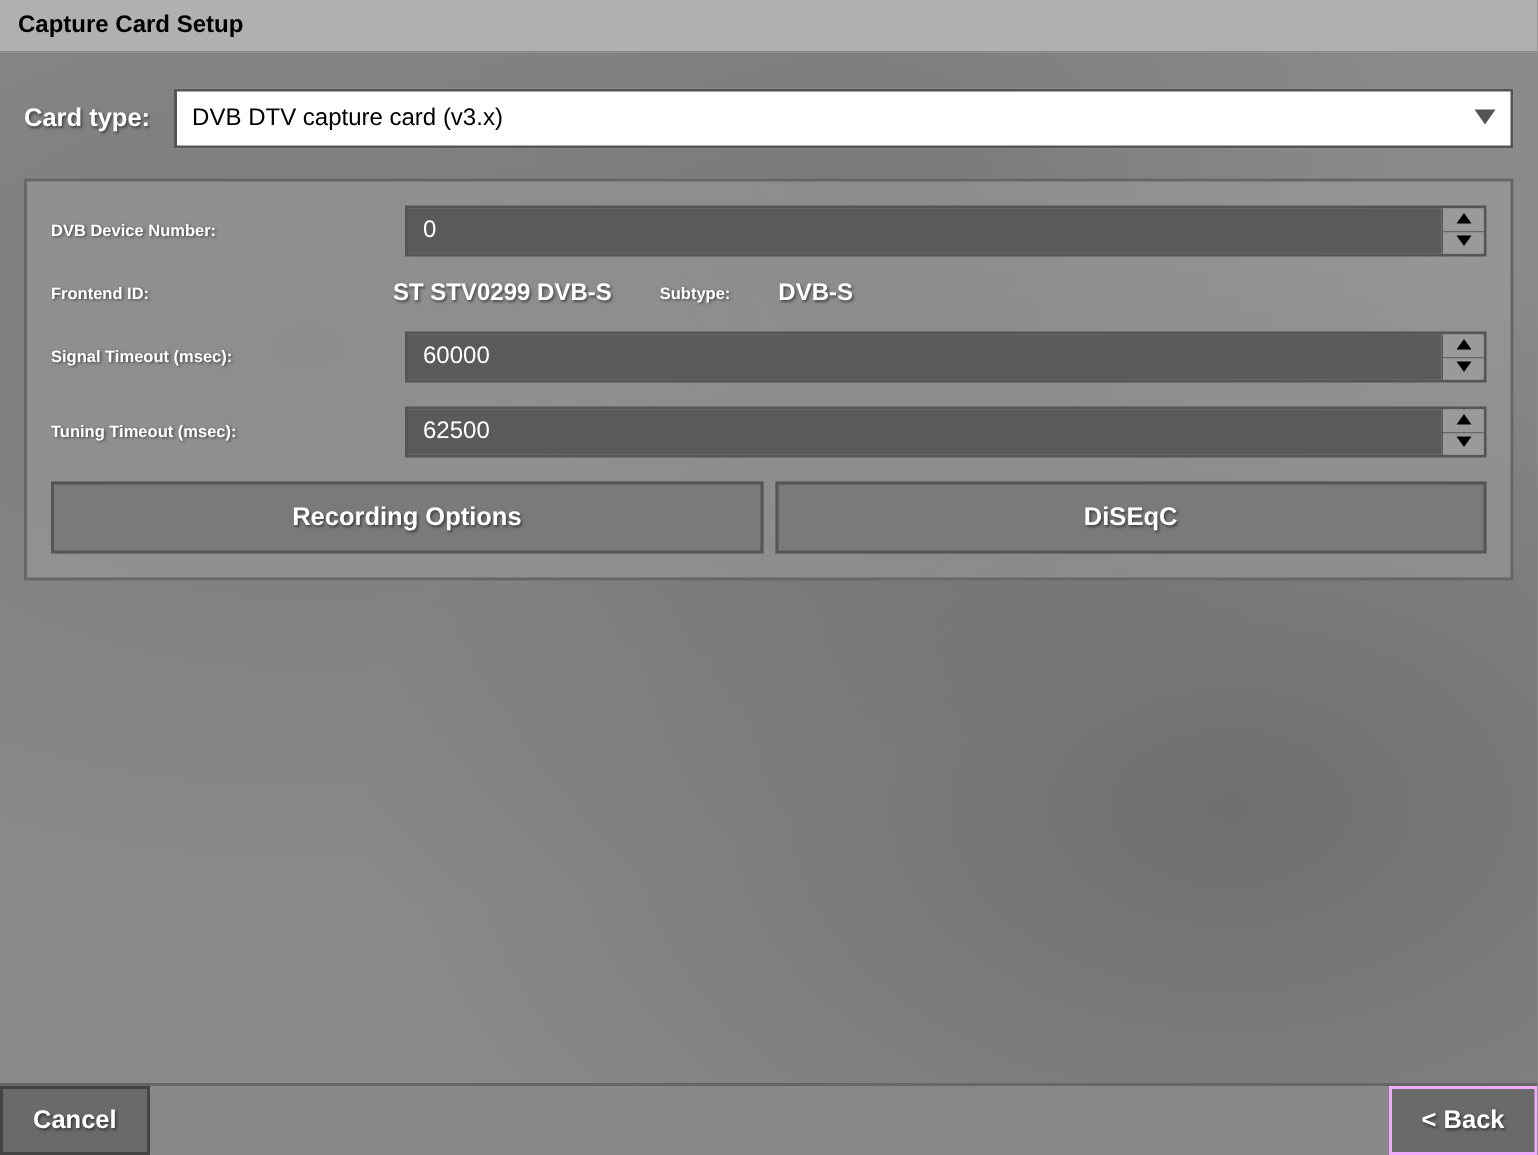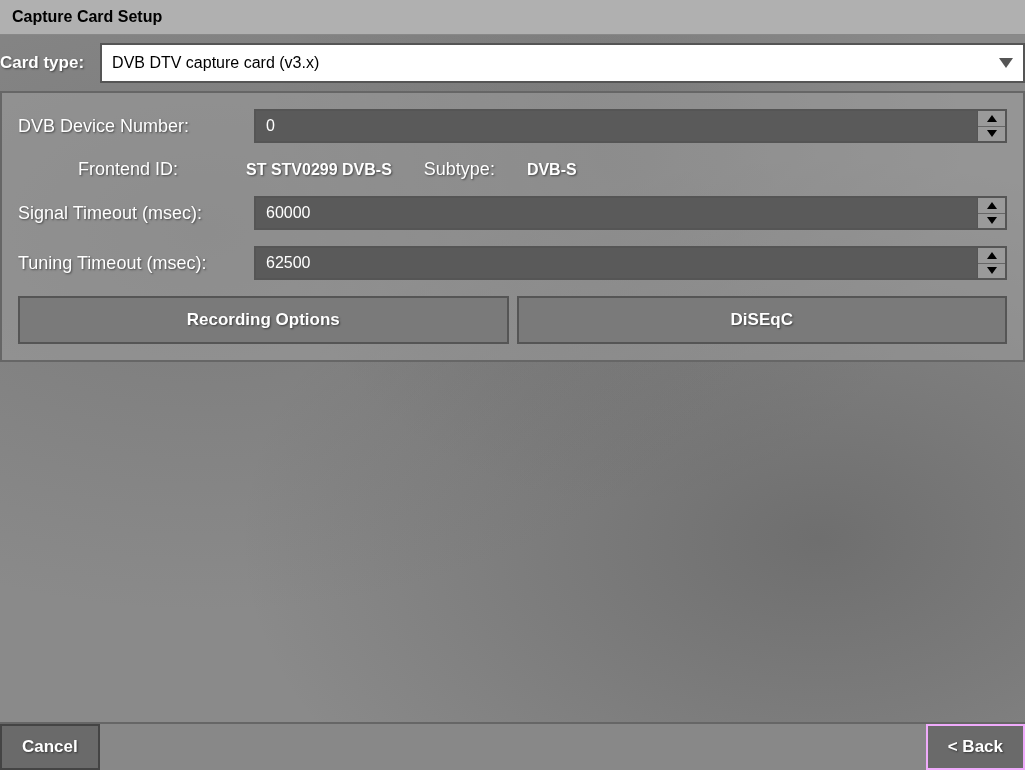--- a/index.html
+++ b/index.html
@@ -37,23 +37,24 @@
       background: #b0b0b0;
       padding: 8px 12px;
       font-size: 16px;
       font-weight: bold;
       color: #000;
       border-bottom: 1px solid #888;
     }
 
     .content-area {
       flex: 1;
+      padding: 16px;
       display: flex;
       flex-direction: column;
-      gap: 0;
+      gap: 12px;
       background: transparent;
     }
 
     .card-type-row {
       display: flex;
       align-items: center;
       gap: 16px;
       padding: 8px 0;
     }
 
@@ -89,22 +90,22 @@
       gap: 16px;
     }
 
     .field-row {
       display: flex;
       align-items: center;
       gap: 16px;
     }
 
     .field-label {
-      font-size: 18px;
-      font-weight: normal;
+      font-size: 11px;
+      font-weight: bold;
       color: #fff;
       white-space: nowrap;
       text-shadow: 1px 1px 2px rgba(0,0,0,0.5);
       min-width: 220px;
     }
 
     .field-value-text {
       font-size: 16px;
       font-weight: bold;
       color: #fff;
@@ -149,21 +150,20 @@
     }
 
     .spinner-btn:first-child {
       border-bottom: 1px solid #666;
     }
 
     .frontend-row {
       display: flex;
       align-items: center;
       gap: 8px;
-      text-align: center;
     }
 
     .buttons-row {
       display: flex;
       gap: 8px;
     }
 
     .action-button {
       flex: 1;
       padding: 12px 16px;

